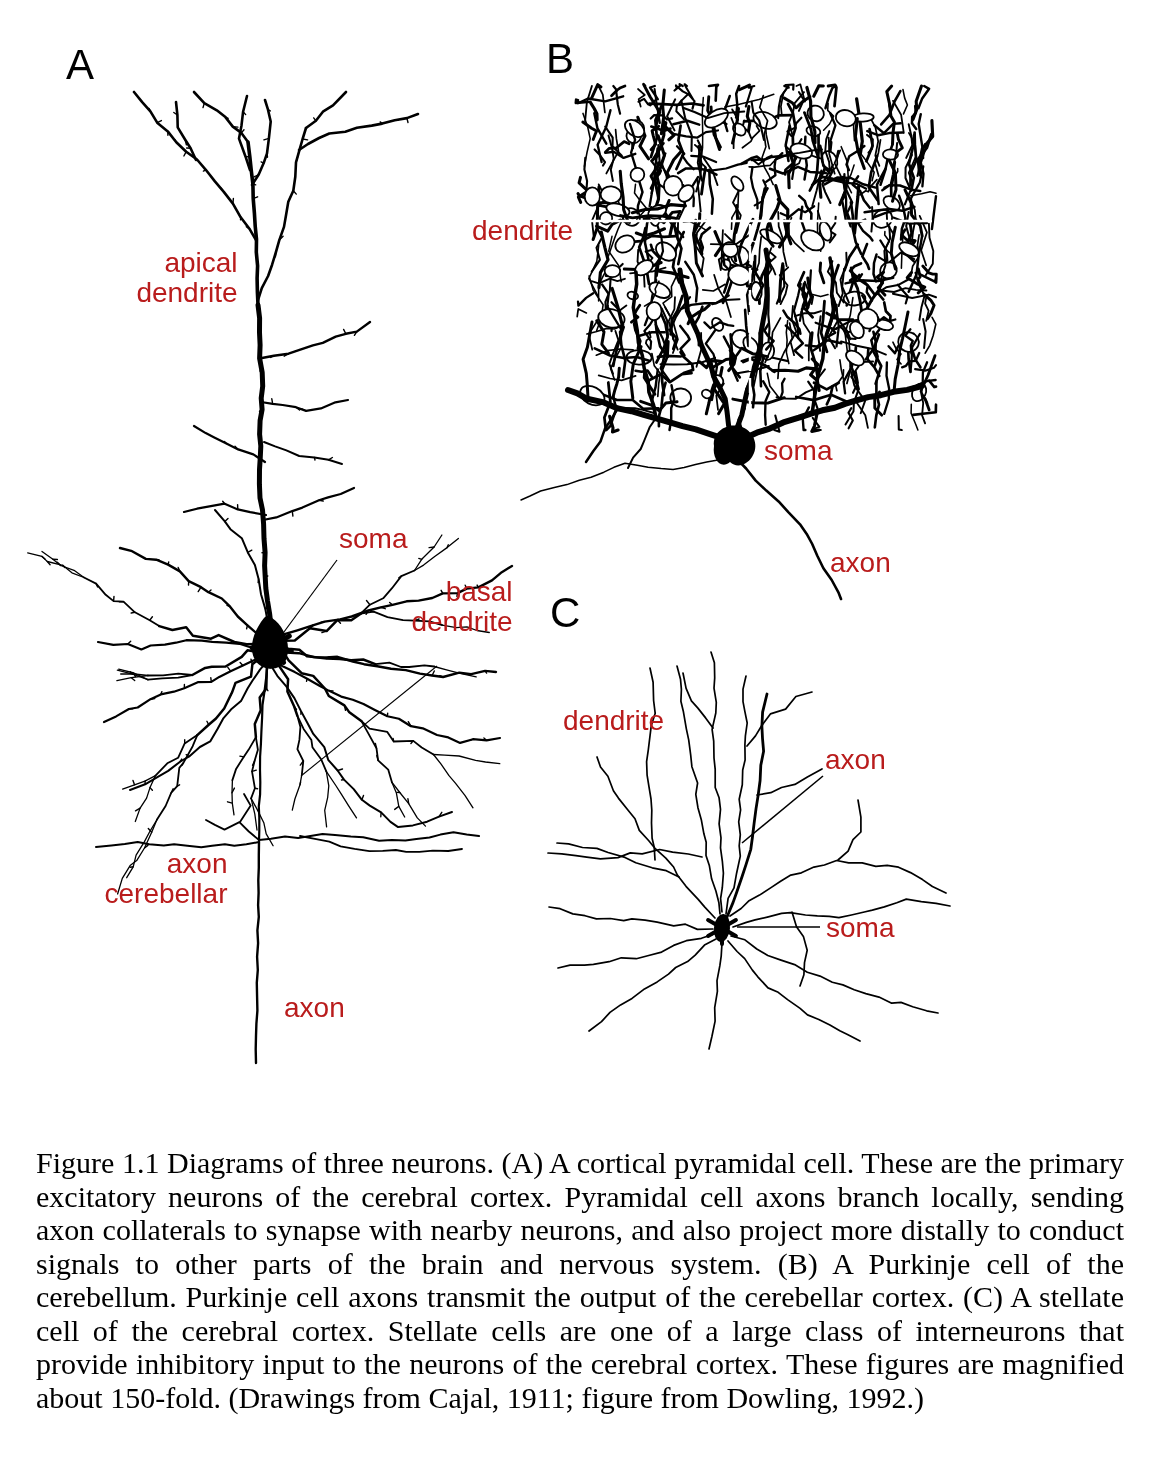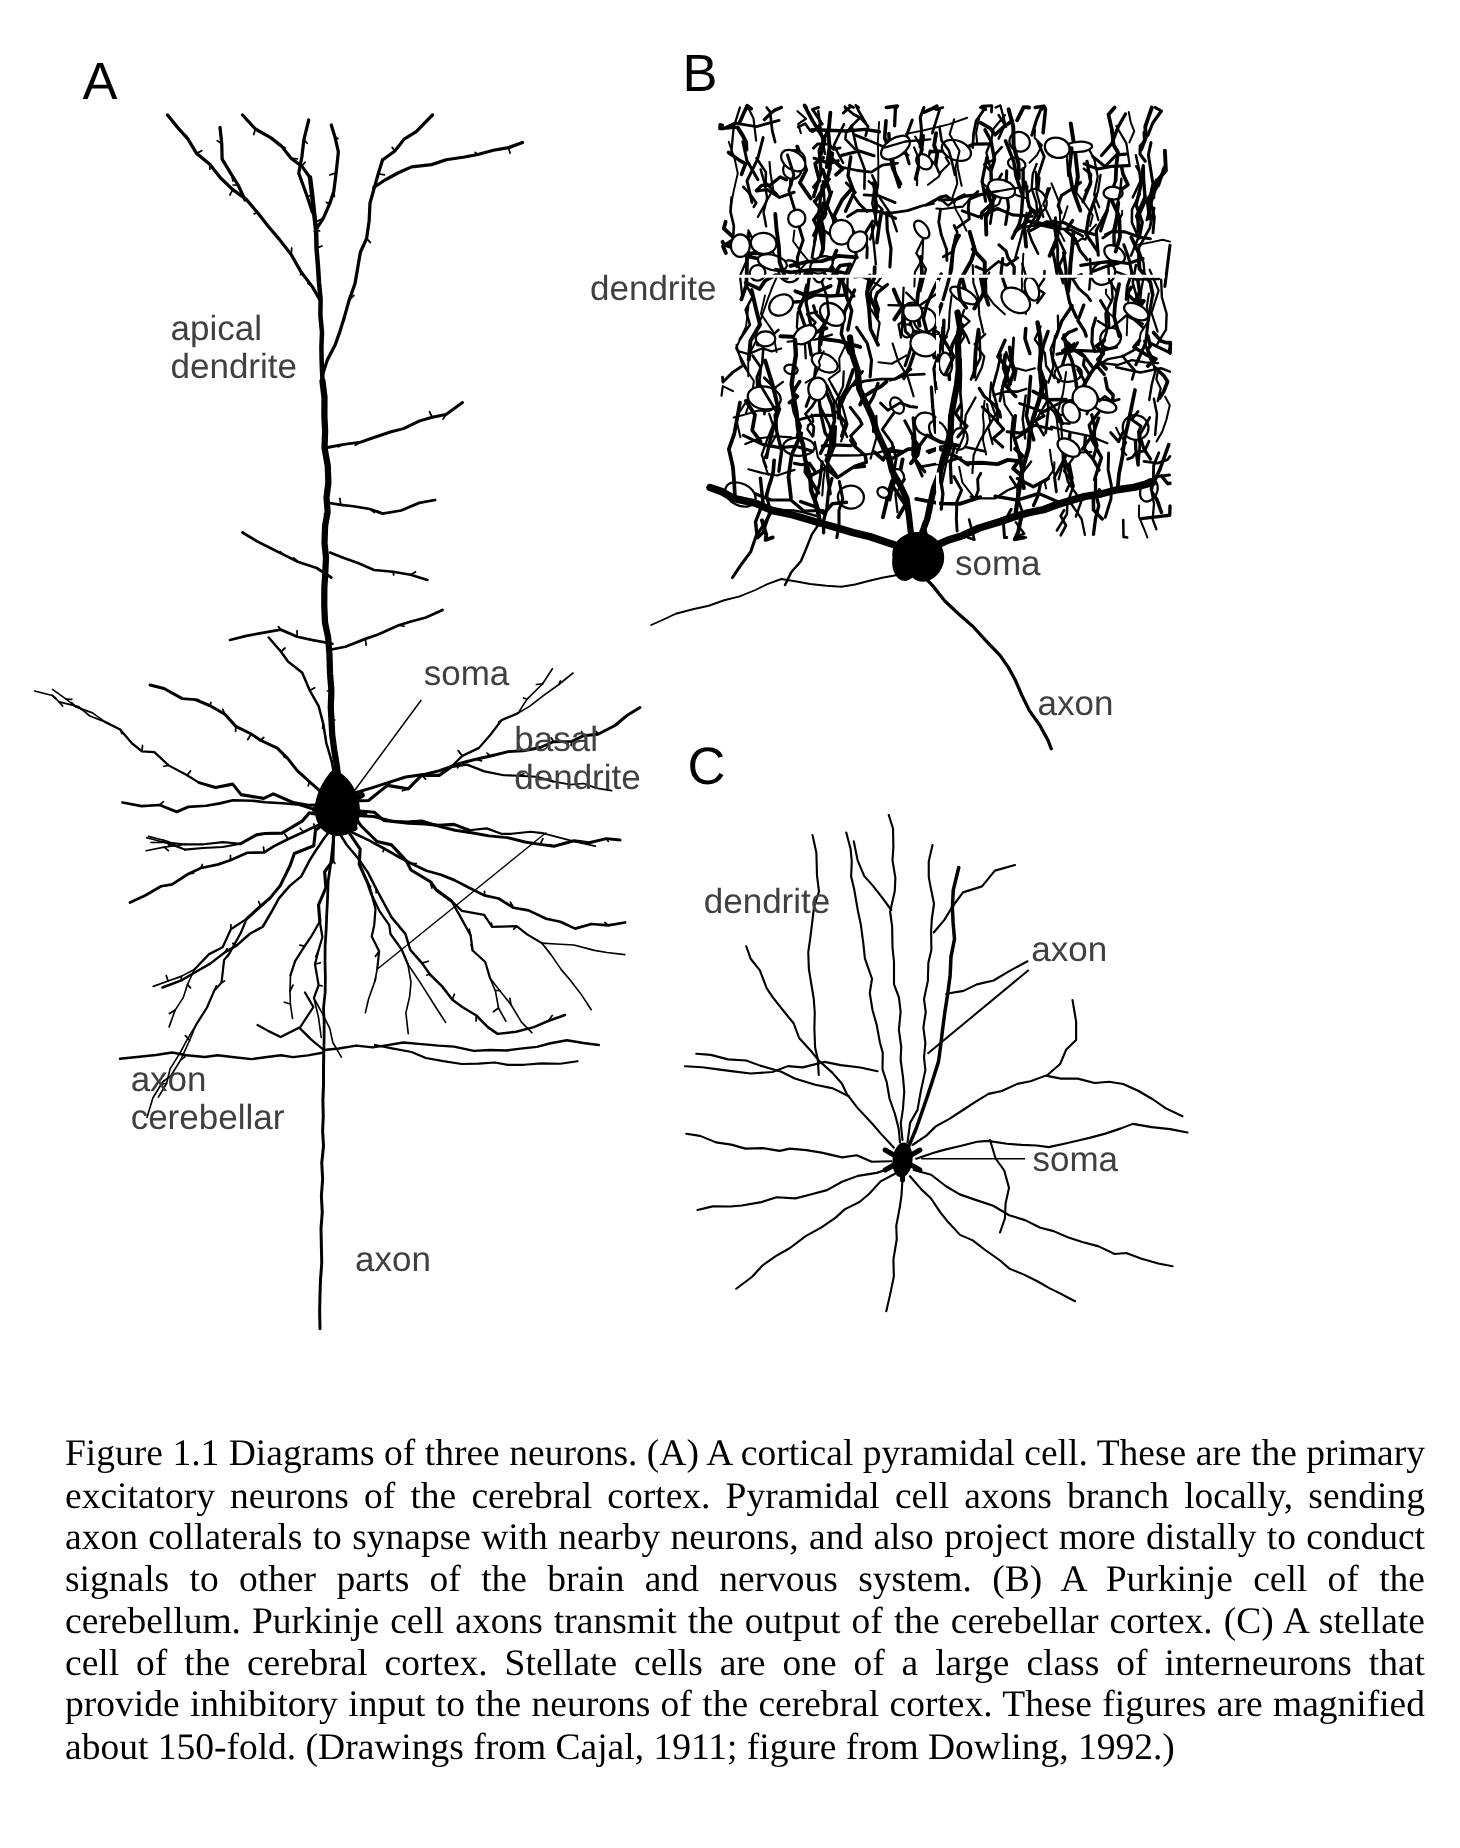--- a/index.html
+++ b/index.html
@@ -1,25 +1,25 @@
 <!DOCTYPE html>
 <html><head>
 <meta charset="utf-8">
 <style>
   * { margin:0; padding:0; box-sizing:border-box; }
   html,body { background:#ffffff; }
   body { width:1168px; height:1478px; font-family:"Liberation Sans", sans-serif; }
   #page { position:relative; width:1168px; height:1478px; background:#fff; overflow:hidden; }
   #art { position:absolute; left:0; top:0; }
   .letter { position:absolute; font-size:42px; line-height:42px; color:#000; }
-  .lbl { position:absolute; font-size:28px; line-height:30px; color:#404040; white-space:nowrap; }
-  .center { transform:translateX(-50%); text-align:left; }
+  .lbl { position:absolute; font-size:28px; line-height:30px; color:#b91c1c; white-space:nowrap; }
+  .center { transform:translateX(-50%); text-align:right; }
   #caption { position:absolute; left:36px; top:1146px; width:1088px;
              font-family:"Liberation Serif", serif; font-size:30px; line-height:33.5px;
-             text-align:justify; color:#000;margin-left:16px; }
+             text-align:justify; color:#000; }
 </style>
 </head>
 <body>
 
 <div id="page">
 
   <svg id="art" width="1168" height="1120" viewBox="0 0 1168 1120">
     <g id="gA">
         <path d="M272.0,650.0 L271.8,637.6 L271.1,626.8 L269.6,613.6 L267.5,600.8 L265.8,588.1 L265.2,576.7 L264.6,565.7 L265.1,552.5 L264.0,538.5 L263.6,524.0 L262.5,510.0 L260.0,498.0 L259.4,484.2 L259.5,469.7 L260.3,456.8 L260.8,446.1 L259.6,434.2 L260.1,420.5 L262.1,409.5 L261.2,398.1 L262.7,386.2 L262.2,372.5 L259.6,358.3 L260.1,345.0 L259.5,332.5 L259.6,318.0 L258.0,305.0" fill="none" stroke="#000" stroke-width="5" stroke-linecap="round" stroke-linejoin="round"></path>
         <path d="M267.5,600.8 l-0.6,-5.0" stroke="#000" stroke-width="1.4" fill="none" stroke-linecap="round"></path>

